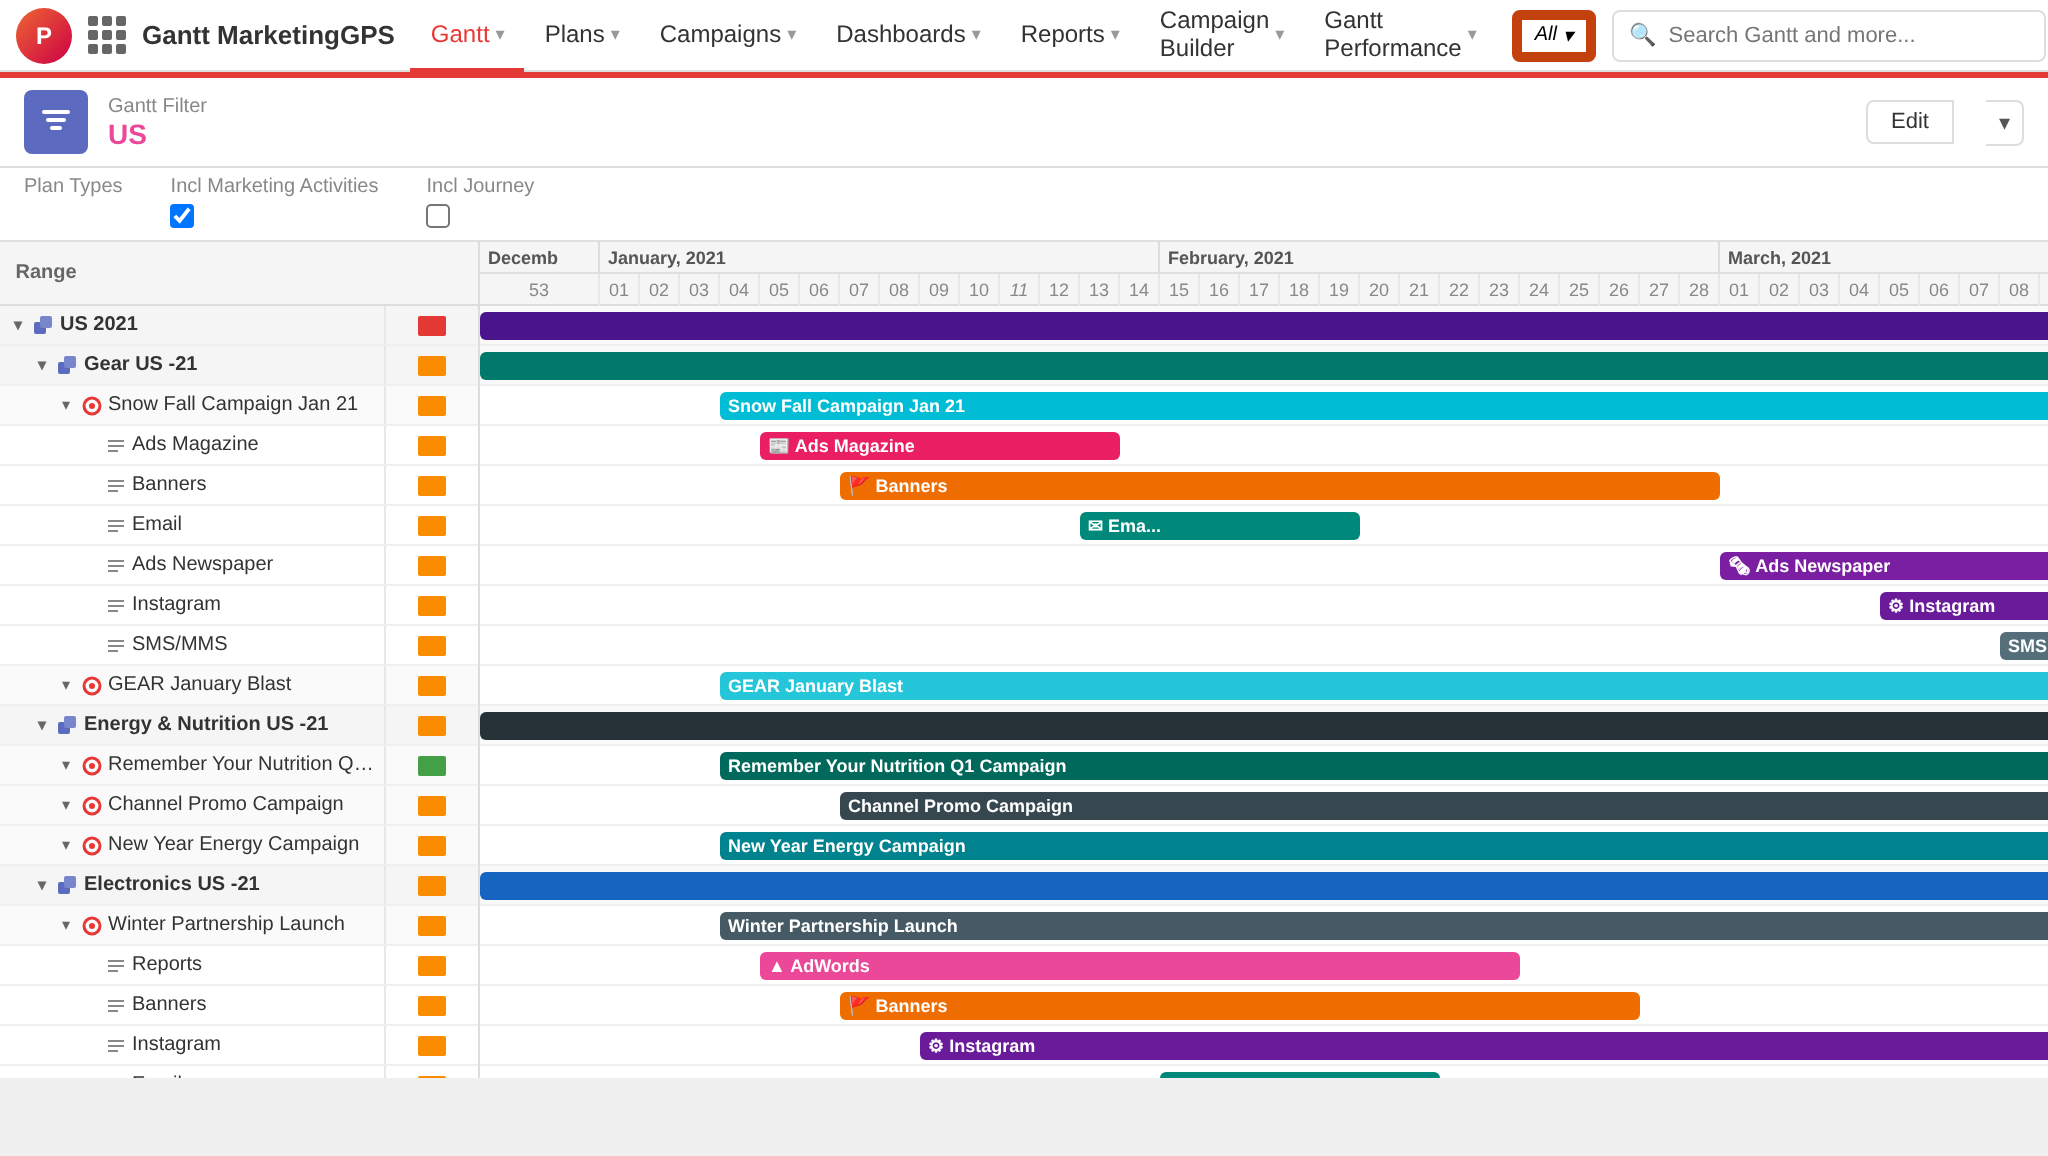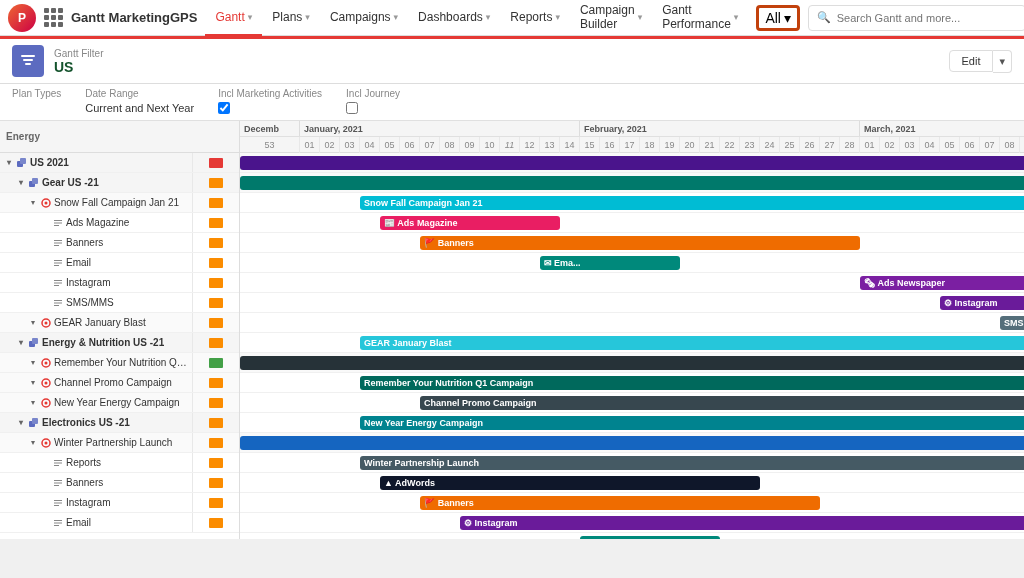--- a/index.html
+++ b/index.html
@@ -11,25 +11,25 @@
     .app-grid-icon { display: grid; grid-template-columns: repeat(3,5px); grid-template-rows: repeat(3,5px); gap: 2px; flex-shrink: 0; }
     .app-grid-icon span { background: #666; border-radius: 1px; display: block; }
     .app-name { font-size: 13px; font-weight: 600; color: #333; white-space: nowrap; }
     .nav-items { display: flex; align-items: center; gap: 0; }
     .nav-item { display: flex; align-items: center; gap: 3px; padding: 0 10px; height: 36px; font-size: 12px; color: #333; cursor: pointer; border-bottom: 2px solid transparent; }
     .nav-item.active { color: #e53935; border-bottom: 2px solid #e53935; }
     .nav-item .chevron { font-size: 9px; color: #999; }
     .top-right { margin-left: auto; display: flex; align-items: center; gap: 8px; }
     .search-bar { display: flex; align-items: center; border: 1px solid #ddd; border-radius: 4px; padding: 2px 8px; height: 26px; gap: 6px; }
     .search-bar input { border: none; outline: none; font-size: 11px; width: 180px; color: #666; }
-    .all-select { display: flex; align-items: center; gap: 3px; border: 3px solid #c2410c; border-radius: 4px; padding: 2px 6px; height: 26px; font-size: 14px; cursor: pointer; }
+    .all-select { display: flex; align-items: center; gap: 3px; border: 5px solid #c2410c; border-radius: 4px; padding: 2px 6px; height: 26px; font-size: 10px; cursor: pointer; font-style: italic; }
     .filter-icon-box { background: #5c6bc0; width: 32px; height: 32px; display: flex; align-items: center; justify-content: center; border-radius: 4px; color: white; flex-shrink: 0; }
     .filter-title-group { display: flex; flex-direction: column; }
     .filter-label { font-size: 10px; color: #888; }
-    .filter-value { font-size: 14px; font-weight: 600; color: #14532d; }
+    .filter-value { font-size: 14px; font-weight: 600; color: #ec4899; }
     .filter-edit-btn { margin-left: auto; display: flex; align-items: center; gap: 0; }
     .btn-edit { background: white; border: 1px solid #ddd; border-radius: 4px 0 0 4px; padding: 4px 12px; font-size: 11px; cursor: pointer; color: #333; }
     .btn-edit-arrow { background: white; border: 1px solid #ddd; border-left: none; border-radius: 0 4px 4px 0; padding: 4px 6px; font-size: 11px; cursor: pointer; color: #555; }
     .filter-options { display: flex; gap: 24px; padding: 4px 12px 6px 12px; background: #fff; border-bottom: 1px solid #e0e0e0; }
     .filter-option { display: flex; flex-direction: column; gap: 3px; }
     .filter-option-label { font-size: 10px; color: #888; }
     .filter-option-value { font-size: 11px; color: #333; font-weight: 500; }
     .checkbox-row { display: flex; align-items: center; gap: 4px; }
     .checkbox-row input[type=checkbox] { width: 12px; height: 12px; }
   </style>
@@ -100,53 +100,49 @@
     <svg width="18" height="18" viewBox="0 0 18 18">
       <rect x="2" y="3" width="14" height="2" fill="white" rx="1"></rect>
       <rect x="4" y="7" width="10" height="2" fill="white" rx="1"></rect>
       <rect x="6" y="11" width="6" height="2" fill="white" rx="1"></rect>
     </svg>
   </div>
   <div class="filter-title-group">
     <span class="filter-label">Gantt Filter</span>
     <span class="filter-value">US</span>
   </div>
-  <div class="filter-edit-btn" style="margin-left:auto; display:flex;">
+  <div class="filter-edit-btn" style="margin-left:auto; display:flex;gap:16px;">
     <button class="btn-edit">Edit</button>
     <button class="btn-edit-arrow">▾</button>
   </div>
 </div>
 <div class="filter-options">
   <div class="filter-option">
     <span class="filter-option-label">Plan Types</span>
   </div>
   <div class="filter-option">
-    <span class="filter-option-label">Date Range</span>
-    <span class="filter-option-value">Current and Next Year</span>
-  </div>
-  <div class="filter-option">
     <span class="filter-option-label">Incl Marketing Activities</span>
     <div class="checkbox-row">
       <input type="checkbox" checked="" style="">
     </div>
   </div>
   <div class="filter-option">
     <span class="filter-option-label">Incl Journey</span>
     <div class="checkbox-row">
       <input type="checkbox" style="">
     </div>
   </div>
 </div>
 
 <div style="display:flex; background:#fff; overflow:hidden; height: calc(100vh - 160px);">
 
   <div style="width:240px; flex-shrink:0; border-right:1px solid #ddd; overflow-y:auto; overflow-x:hidden;">
 
     <div style="display:flex; background:#f5f5f5; border-bottom:1px solid #ddd; height:32px;">
-      <div style="width:46px; font-size:10px; color:#666; font-weight:600; display:flex; align-items:center; justify-content:center;">Energy</div>
+      <div style="width:46px; font-size:10px; color:#666; font-weight:600; display:flex; align-items:center; justify-content:center;">Range</div>
     </div>
 
     <div id="gantt-left-rows">
         <div style="display: flex; align-items: center; height: 20px; border-bottom: 1px solid rgb(240, 240, 240); background: rgb(245, 245, 245);">
           <div style="flex: 1 1 0%; padding-left: 4px; display: flex; align-items: center; gap: 2px; overflow: hidden; white-space: nowrap; font-size: 10px; color: rgb(51, 51, 51); border-right: 1px solid rgb(232, 232, 232); height: 100%; font-weight: 600;">
             <span style="width: 10px; height: 10px; display: inline-flex; align-items: center; justify-content: center; font-size: 8px; color: rgb(102, 102, 102); cursor: pointer; flex-shrink: 0;">▾</span>
             <span style="width: 12px; height: 12px; display: inline-flex; align-items: center; justify-content: center; flex-shrink: 0; font-size: 9px; color: rgb(92, 107, 192);">
               <svg width="10" height="10" viewBox="0 0 10 10">
                 <rect x="0" y="3" width="6" height="6" rx="1" fill="#5c6bc0"></rect>
                 <rect x="3" y="0" width="6" height="6" rx="1" fill="#7986cb"></rect>
@@ -224,20 +220,36 @@
           <div style="flex: 1 1 0%; padding-left: 40px; display: flex; align-items: center; gap: 2px; overflow: hidden; white-space: nowrap; font-size: 10px; color: rgb(51, 51, 51); border-right: 1px solid rgb(232, 232, 232); height: 100%; font-weight: 400;">
             <span style="width: 10px; display: inline-block; flex-shrink: 0;"></span>
             <span style="width: 12px; height: 12px; display: inline-flex; align-items: center; justify-content: center; flex-shrink: 0; font-size: 9px; color: rgb(136, 136, 136);">
               <svg width="10" height="10" viewBox="0 0 10 10">
                 <rect x="1" y="2" width="8" height="1" fill="#888"></rect>
                 <rect x="1" y="4.5" width="8" height="1" fill="#888"></rect>
                 <rect x="1" y="7" width="5" height="1" fill="#888"></rect>
               </svg>
             </span>
             <span style="overflow: hidden; text-overflow: ellipsis;">Email</span>
+          </div>
+          <div style="width: 46px; display: flex; align-items: center; justify-content: center; height: 100%;">
+            <span style="width: 14px; height: 10px; display: inline-block; border-radius: 1px; background: rgb(251, 140, 0);"></span>
+          </div>
+        </div>
+        <div style="display: flex; align-items: center; height: 20px; border-bottom: 1px solid rgb(240, 240, 240); background: rgb(255, 255, 255);">
+          <div style="flex: 1 1 0%; padding-left: 40px; display: flex; align-items: center; gap: 2px; overflow: hidden; white-space: nowrap; font-size: 10px; color: rgb(51, 51, 51); border-right: 1px solid rgb(232, 232, 232); height: 100%; font-weight: 400;">
+            <span style="width: 10px; display: inline-block; flex-shrink: 0;"></span>
+            <span style="width: 12px; height: 12px; display: inline-flex; align-items: center; justify-content: center; flex-shrink: 0; font-size: 9px; color: rgb(136, 136, 136);">
+              <svg width="10" height="10" viewBox="0 0 10 10">
+                <rect x="1" y="2" width="8" height="1" fill="#888"></rect>
+                <rect x="1" y="4.5" width="8" height="1" fill="#888"></rect>
+                <rect x="1" y="7" width="5" height="1" fill="#888"></rect>
+              </svg>
+            </span>
+            <span style="overflow: hidden; text-overflow: ellipsis;">Ads Newspaper</span>
           </div>
           <div style="width: 46px; display: flex; align-items: center; justify-content: center; height: 100%;">
             <span style="width: 14px; height: 10px; display: inline-block; border-radius: 1px; background: rgb(251, 140, 0);"></span>
           </div>
         </div>
         <div style="display: flex; align-items: center; height: 20px; border-bottom: 1px solid rgb(240, 240, 240); background: rgb(255, 255, 255);">
           <div style="flex: 1 1 0%; padding-left: 40px; display: flex; align-items: center; gap: 2px; overflow: hidden; white-space: nowrap; font-size: 10px; color: rgb(51, 51, 51); border-right: 1px solid rgb(232, 232, 232); height: 100%; font-weight: 400;">
             <span style="width: 10px; display: inline-block; flex-shrink: 0;"></span>
             <span style="width: 12px; height: 12px; display: inline-flex; align-items: center; justify-content: center; flex-shrink: 0; font-size: 9px; color: rgb(136, 136, 136);">
               <svg width="10" height="10" viewBox="0 0 10 10">
@@ -587,21 +599,21 @@
         <div style="position: absolute; left: 180px; width: 900px; top: 243px; height: 14px; background: rgb(55, 71, 79); border-radius: 3px; display: flex; align-items: center; font-size: 9px; color: white; font-weight: 600; padding: 0px 4px; overflow: hidden; white-space: nowrap;">
           <span>Channel Promo Campaign</span>
         </div>
         <div style="position: absolute; left: 120px; width: 1320px; top: 263px; height: 14px; background: rgb(0, 131, 143); border-radius: 3px; display: flex; align-items: center; font-size: 9px; color: white; font-weight: 600; padding: 0px 4px; overflow: hidden; white-space: nowrap;">
           <span>New Year Energy Campaign</span>
         </div>
         <div style="position: absolute; left: 0px; width: 1440px; top: 283px; height: 14px; background: rgb(21, 101, 192); border-radius: 3px; display: flex; align-items: center; font-size: 9px; color: white; font-weight: 600; padding: 0px 4px; overflow: hidden; white-space: nowrap;"></div>
         <div style="position: absolute; left: 120px; width: 1040px; top: 303px; height: 14px; background: rgb(69, 90, 100); border-radius: 3px; display: flex; align-items: center; font-size: 9px; color: white; font-weight: 600; padding: 0px 4px; overflow: hidden; white-space: nowrap;">
           <span>Winter Partnership Launch</span>
         </div>
-        <div style="position: absolute; left: 140px; width: 380px; top: 323px; height: 14px; background: #0f172a; border-radius: 3px; display: flex; align-items: center; font-size: 9px; color: white; font-weight: 600; padding: 0px 4px; overflow: hidden; white-space: nowrap;">
+        <div style="position: absolute; left: 140px; width: 380px; top: 323px; height: 14px; background: #ec4899; border-radius: 3px; display: flex; align-items: center; font-size: 9px; color: white; font-weight: 600; padding: 0px 4px; overflow: hidden; white-space: nowrap;">
           <span>▲ AdWords</span>
         </div>
         <div style="position: absolute; left: 180px; width: 400px; top: 343px; height: 14px; background: rgb(239, 108, 0); border-radius: 3px; display: flex; align-items: center; font-size: 9px; color: white; font-weight: 600; padding: 0px 4px; overflow: hidden; white-space: nowrap;">
           <span>🚩 Banners</span>
         </div>
         <div style="position: absolute; left: 220px; width: 860px; top: 363px; height: 14px; background: rgb(106, 27, 154); border-radius: 3px; display: flex; align-items: center; font-size: 9px; color: white; font-weight: 600; padding: 0px 4px; overflow: hidden; white-space: nowrap;">
           <span>⚙ Instagram</span>
         </div>
         <div style="position: absolute; left: 340px; width: 140px; top: 383px; height: 14px; background: rgb(0, 137, 123); border-radius: 3px; display: flex; align-items: center; font-size: 9px; color: white; font-weight: 600; padding: 0px 4px; overflow: hidden; white-space: nowrap;">
           <span>✉ Ema...</span>

